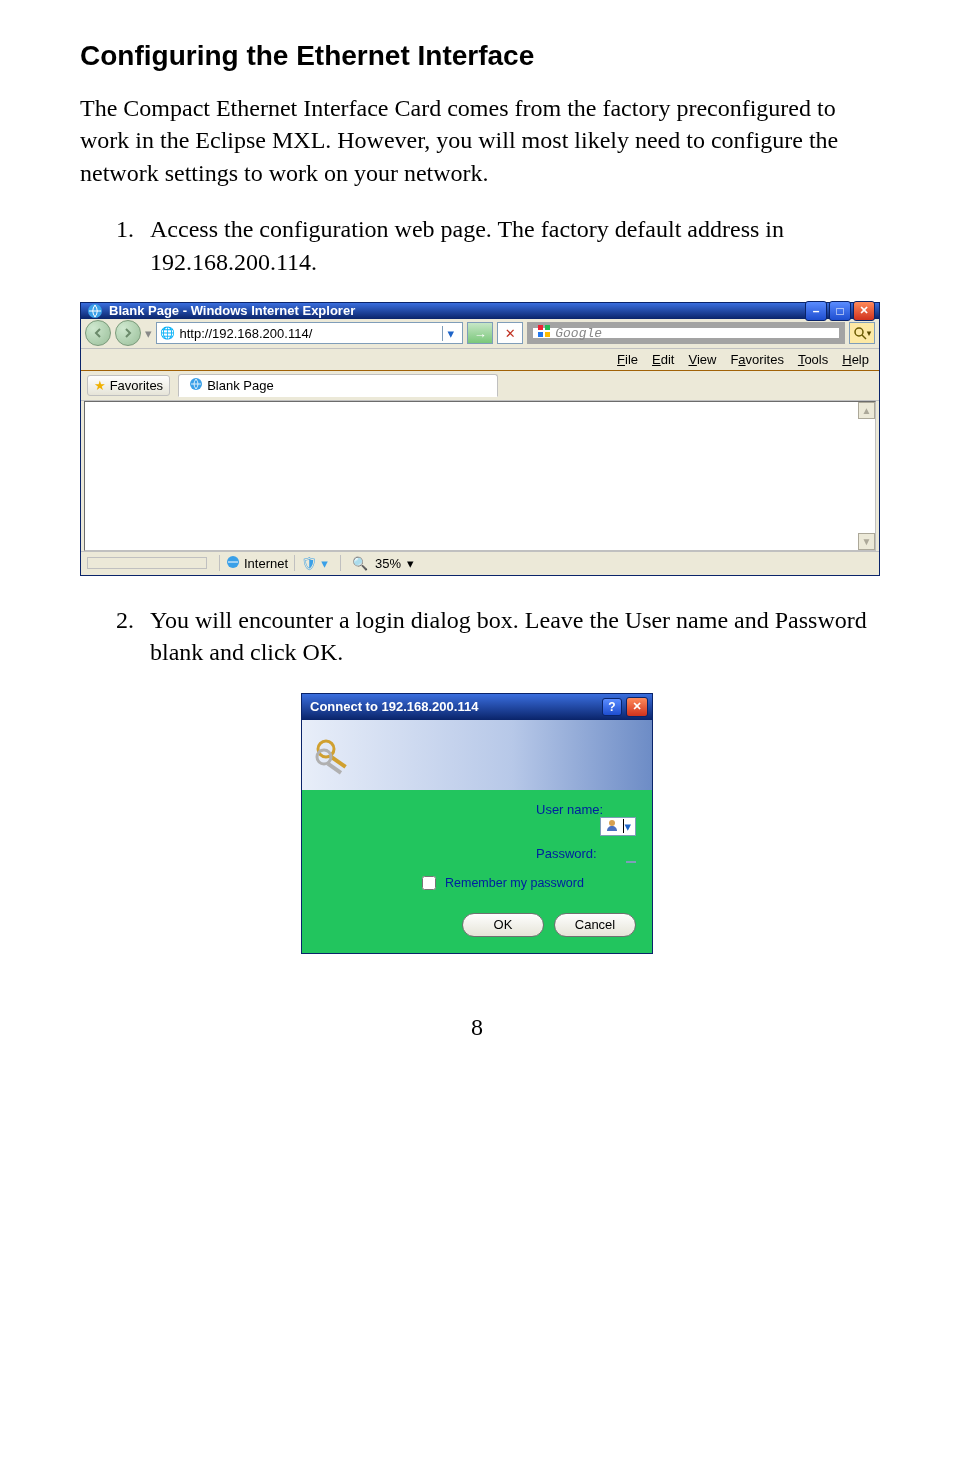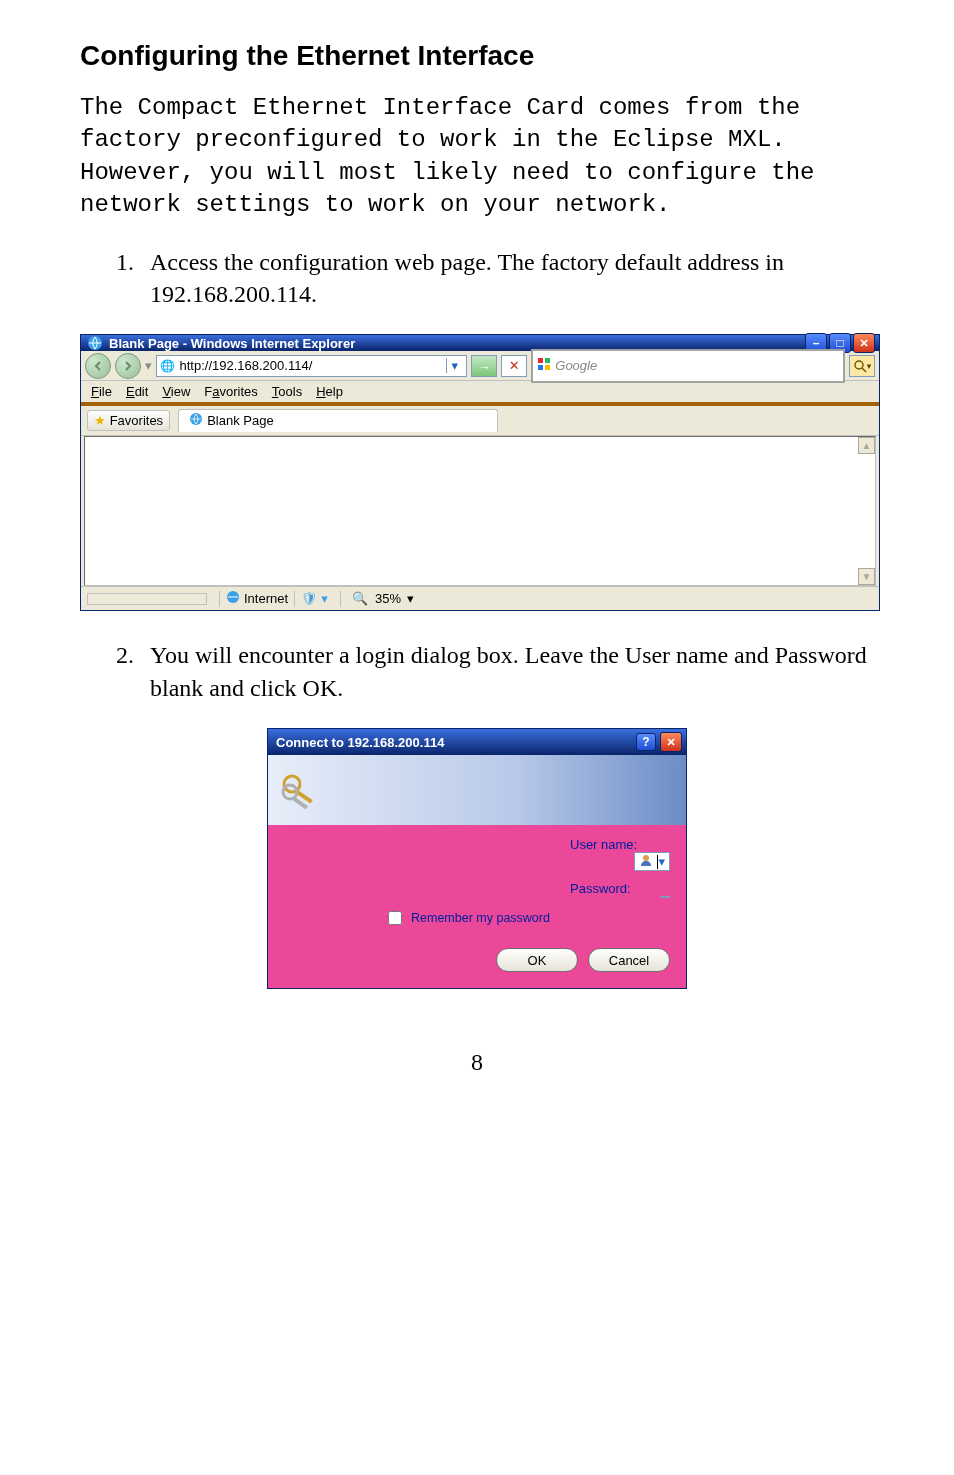--- a/index.html
+++ b/index.html
@@ -13,21 +13,20 @@
   }
   h2.heading {
     font-family: Arial, Helvetica, sans-serif;
     font-weight: bold;
     font-size: 28px;
     margin: 0 0 20px 0;
   }
   p.body-text {
     margin: 0 0 24px 0;
     line-height: 1.35;
-    font-family: Liberation Mono, monospace;
   }
   ol.steps {
     margin: 0 0 24px 0;
     padding-left: 60px;
   }
   ol.steps > li {
     margin-bottom: 24px;
     padding-left: 10px;
     line-height: 1.35;
   }
@@ -114,45 +113,47 @@
     width: 26px; height: 22px;
     border: 1px solid #7f9db9;
     background: #fefefe;
     display:inline-flex; align-items:center; justify-content:center;
     color:#1e64c8;
   }
   .sq-btn.go { background: linear-gradient(to bottom,#c6e6c6,#7ac87a); color:#fff; }
   .sq-btn.stop { color:#c03020; }
   .search-box {
     flex: 1;
-    height: 34px;
-    border: 2px solid #a3a3a3;
+    height: 22px;
+    border: 6px solid #a3a3a3;
     background: #fff;
     display: flex;
     align-items: center;
     padding: 0 4px;
     font-size: 13px;
     color: #888;
     font-style: italic;
+    font-family: Liberation Mono, monospace;
   }
   .search-box .g-icon { margin-right: 4px; }
   .mag-btn {
     width: 26px; height: 22px;
     border: 1px solid #7f9db9;
     background: #fde9a5;
     display:inline-flex; align-items:center; justify-content:center;
     color:#5a4a00;
   }
   .ie-menubar {
     display: flex;
     gap: 14px;
     padding: 3px 10px;
     font-size: 13px;
     color: #000;
-    border-bottom: 4px solid #a16207;
+    border-bottom: 1px solid #a16207;
+    justify-content: flex-end;
   }
   .ie-menubar .mitem { }
   .ie-menubar .u { text-decoration: underline; }
   .ie-tabrow {
     display: flex;
     align-items: center;
     padding: 3px 6px;
     gap: 8px;
     border-bottom: 1px solid #c0c0c0;
     background: #ece9d8;
@@ -200,23 +201,23 @@
   .ie-status .sep { width:1px; height:16px; background:#c0c0c0; margin:0 6px; }
   .ie-status .left { flex: 1; }
   .ie-status .prog { width: 120px; height:12px; border:1px solid #c0c0c0; margin-right:6px; }
   .ie-status .ctr { display:flex; align-items:center; gap:4px; }
   .ie-status .right { display:flex; align-items:center; gap:6px; }
 
   
   .login-dialog {
     font-family: Tahoma, Arial, sans-serif;
     font-size: 13px;
-    width: 420px;
+    width: 352px;
     border: 1px solid #0a246a;
-    background: #ec4899;
+    background: #22c55e;
     margin: 8px auto 30px auto;
   }
   .ld-title {
     height: 26px;
     background: linear-gradient(to bottom, #3a6ede, #0a246a);
     color: #fff;
     font-weight: bold;
     display: flex; align-items:center;
     padding: 0 4px 0 8px;
   }

